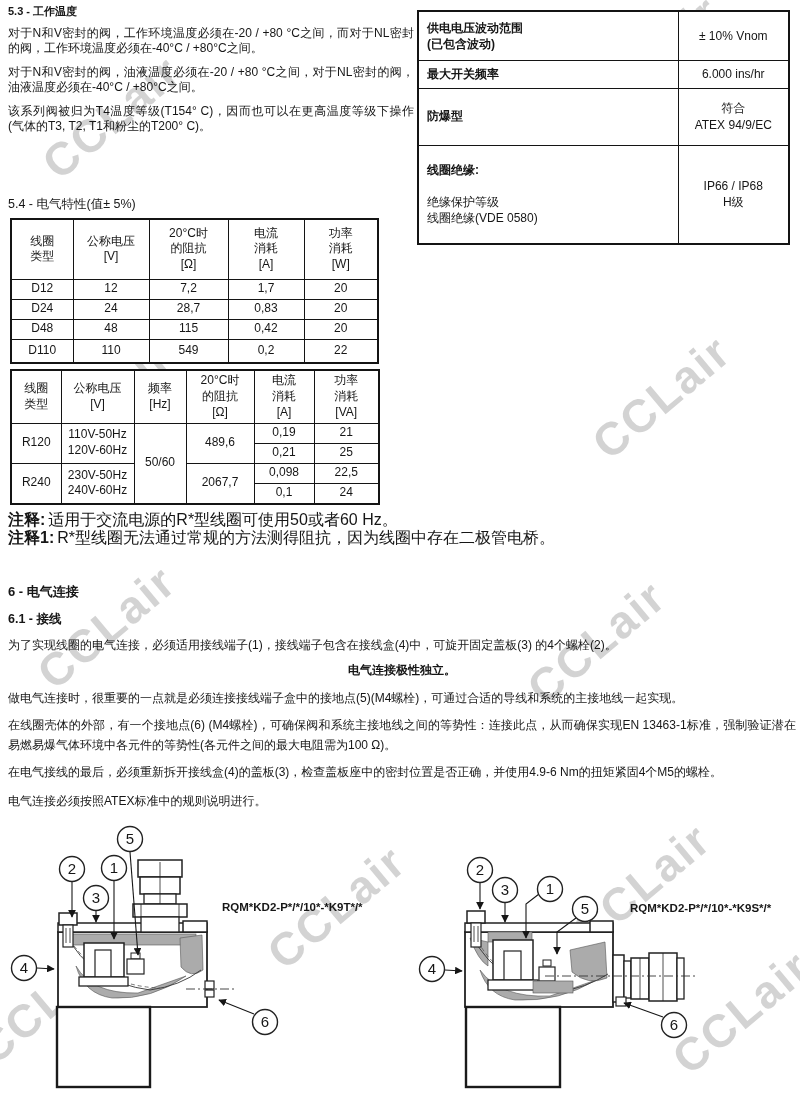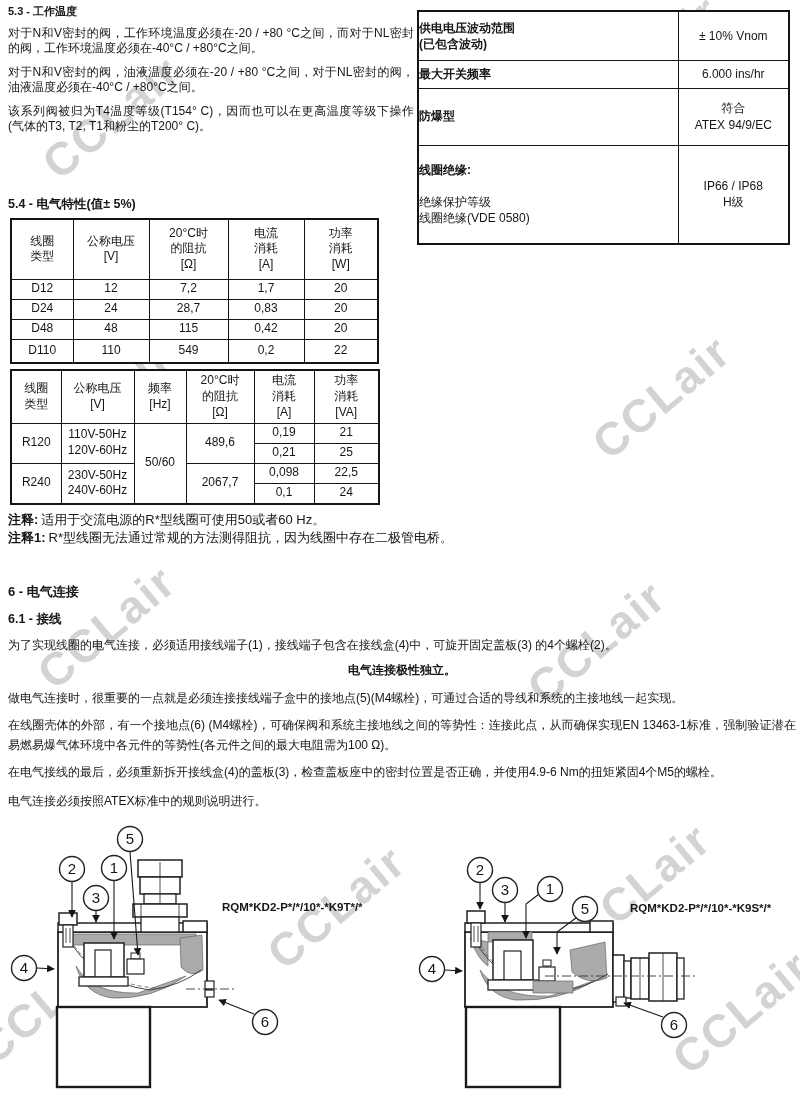--- a/index.html
+++ b/index.html
@@ -24,21 +24,21 @@
     z-index: 1;
     pointer-events: none;
   }
   .content { position: absolute; inset: 0; z-index: 2; }
 
   
   .s53 { position: absolute; left: 8px; top: 4px; width: 406px; }
   .sec-title { font-size: 11px; font-weight: bold; margin-bottom: 7px; }
   .para { font-size: 12px; line-height: 15px; text-align: justify; margin-bottom: 9px; }
 
-  .s54-title { position: absolute; left: 8px; top: 196px; font-size: 12.5px; font-weight: bold; }
+  .s54-title { position: absolute; left: 8px; top: 196px; font-size: 12.5px; font-weight: normal; }
 
   
   table { border-collapse: collapse; table-layout: fixed; }
   .dtable { position: absolute; border: 2px solid #141414; background: #fff; }
   .dtable td, .dtable th {
     border: 1.5px solid #141414;
     text-align: center; vertical-align: middle;
     font-size: 12px; font-weight: normal;
     white-space: pre-line; line-height: 1.3;
     padding: 0 2px;
@@ -46,26 +46,26 @@
   .t1 { left: 10px; top: 218px; width: 367px; }
   .t2 { left: 10px; top: 369px; width: 368px; }
   .coil-cell { font-weight: bold; }
 
   .spec { left: 417px; top: 10px; width: 371px; }
   .spec td {
     border: 1.5px solid #141414;
     font-size: 12px; vertical-align: middle;
     white-space: pre-line; line-height: 1.35;
   }
-  .spec .lab { text-align: left; padding-left: 0; }
+  .spec .lab { text-align: left; padding-left: 8px; }
   .spec .lab b { display: block; font-weight: bold; }
   .spec .lab span { display: block; font-weight: normal; }
   .spec .val { text-align: center; }
 
-  .notes { position: absolute; left: 8px; top: 511px; font-size: 13px; line-height: 18px; }
+  .notes { position: absolute; left: 8px; top: 511px; font-size: 16px; line-height: 18px; }
   .notes b { margin-right: 3px; }
 
   .s6 { position: absolute; left: 8px; top: 583px; width: 788px; }
   .s6 .h1 { font-size: 13px; font-weight: bold; margin-bottom: 10px; }
   .s6 .h2 { font-size: 12.5px; font-weight: bold; margin-bottom: 7px; }
   .s6 .p { font-size: 12px; line-height: 20px; text-align: justify; margin-bottom: 7px; }
   .s6 .pb { font-size: 12px; font-weight: bold; margin-bottom: 9px; text-align: center; }
   .s6 .gap { margin-bottom: 9px; }
 
   

